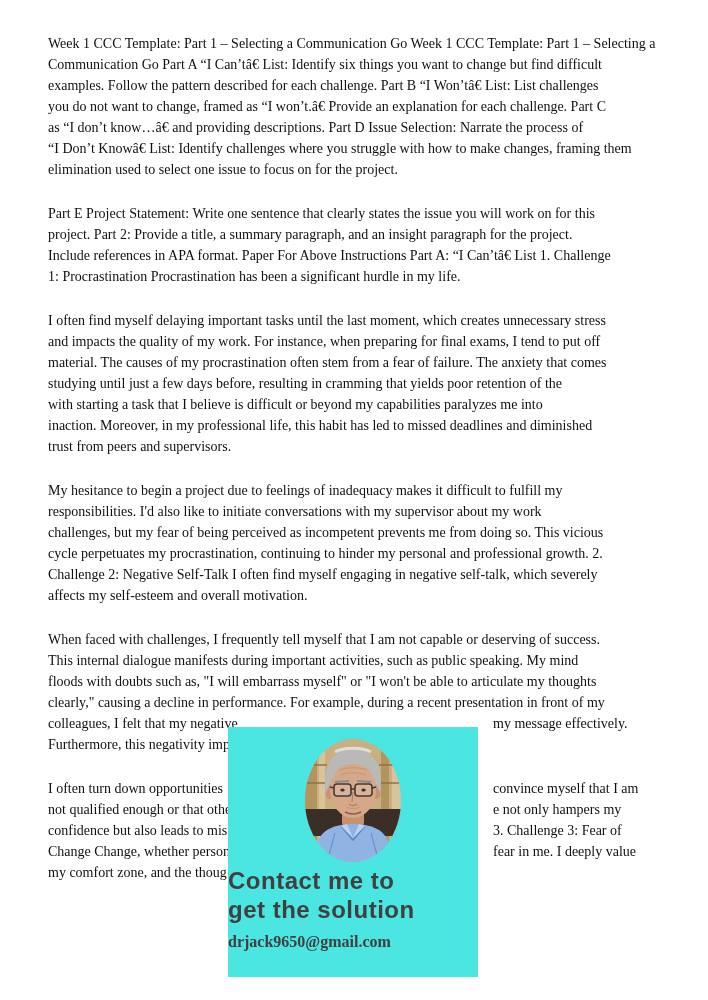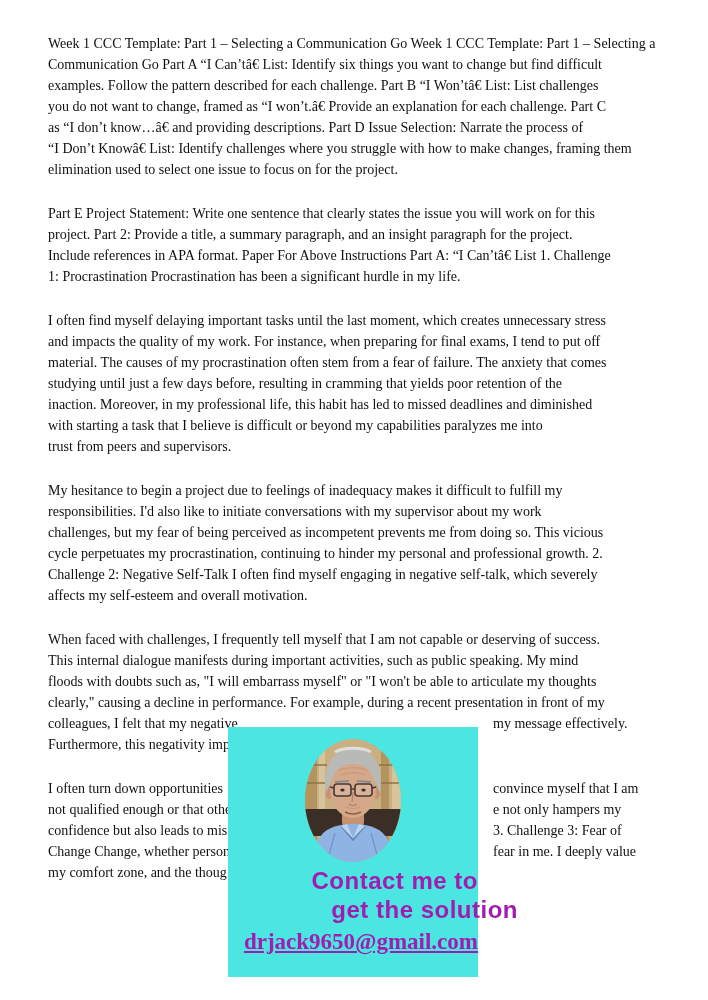--- a/index.html
+++ b/index.html
@@ -21,33 +21,33 @@
   .frag-right { position:absolute; left:445px; top:0; }
   .overlay {
     position:absolute; left:228px; top:727px;
     width:250px; height:250px;
     background:#4BE5E2; z-index:5;
   }
   .overlay-photo {
     position:absolute; left:50%; top:12px; transform:translateX(-50%);
   }
   .ov-text {
-    position:absolute; width:100%; text-align:right; color:#a21caf;
+    position:absolute; width:100%; text-align:left; color:#404040;
   }
   .ov-line1, .ov-line2 {
     font-family:"Liberation Sans", sans-serif;
     font-weight:700; font-size:24px; line-height:28px;
     letter-spacing:0.5px;
   }
   .ov-line1 { top:140px; }
-  .ov-line2 { top:169px;margin-left:40px; }
+  .ov-line2 { top:169px; }
   .ov-email {
     top:201px;
     font-family:"Liberation Serif", serif;
-    font-weight:700; font-size:23px; line-height:27px;text-decoration:underline;
+    font-weight:700; font-size:16px; line-height:27px;
   }
 </style>
 </head>
 <body>
 
 <div class="doc">
     <div class="paragraph">
       <div class="line">Week 1 CCC Template: Part 1 – Selecting a Communication Go Week 1 CCC Template: Part 1 – Selecting a</div>
       <div class="line">Communication Go Part A “I Can’tâ€ List: Identify six things you want to change but find difficult</div>
       <div class="line">examples. Follow the pattern described for each challenge. Part B “I Won’tâ€ List: List challenges</div>
@@ -60,22 +60,22 @@
       <div class="line">Part E Project Statement: Write one sentence that clearly states the issue you will work on for this</div>
       <div class="line">project. Part 2: Provide a title, a summary paragraph, and an insight paragraph for the project.</div>
       <div class="line">Include references in APA format. Paper For Above Instructions Part A: “I Can’tâ€ List 1. Challenge</div>
       <div class="line">1: Procrastination Procrastination has been a significant hurdle in my life.</div>
     </div>
     <div class="paragraph">
       <div class="line">I often find myself delaying important tasks until the last moment, which creates unnecessary stress</div>
       <div class="line">and impacts the quality of my work. For instance, when preparing for final exams, I tend to put off</div>
       <div class="line">material. The causes of my procrastination often stem from a fear of failure. The anxiety that comes</div>
       <div class="line">studying until just a few days before, resulting in cramming that yields poor retention of the</div>
+      <div class="line">with starting a task that I believe is difficult or beyond my capabilities paralyzes me into</div>
       <div class="line">inaction. Moreover, in my professional life, this habit has led to missed deadlines and diminished</div>
-      <div class="line">with starting a task that I believe is difficult or beyond my capabilities paralyzes me into</div>
       <div class="line">trust from peers and supervisors.</div>
     </div>
     <div class="paragraph">
       <div class="line">My hesitance to begin a project due to feelings of inadequacy makes it difficult to fulfill my</div>
       <div class="line">responsibilities. I'd also like to initiate conversations with my supervisor about my work</div>
       <div class="line">challenges, but my fear of being perceived as incompetent prevents me from doing so. This vicious</div>
       <div class="line">cycle perpetuates my procrastination, continuing to hinder my personal and professional growth. 2.</div>
       <div class="line">Challenge 2: Negative Self-Talk I often find myself engaging in negative self-talk, which severely</div>
       <div class="line">affects my self-esteem and overall motivation.</div>
     </div>

